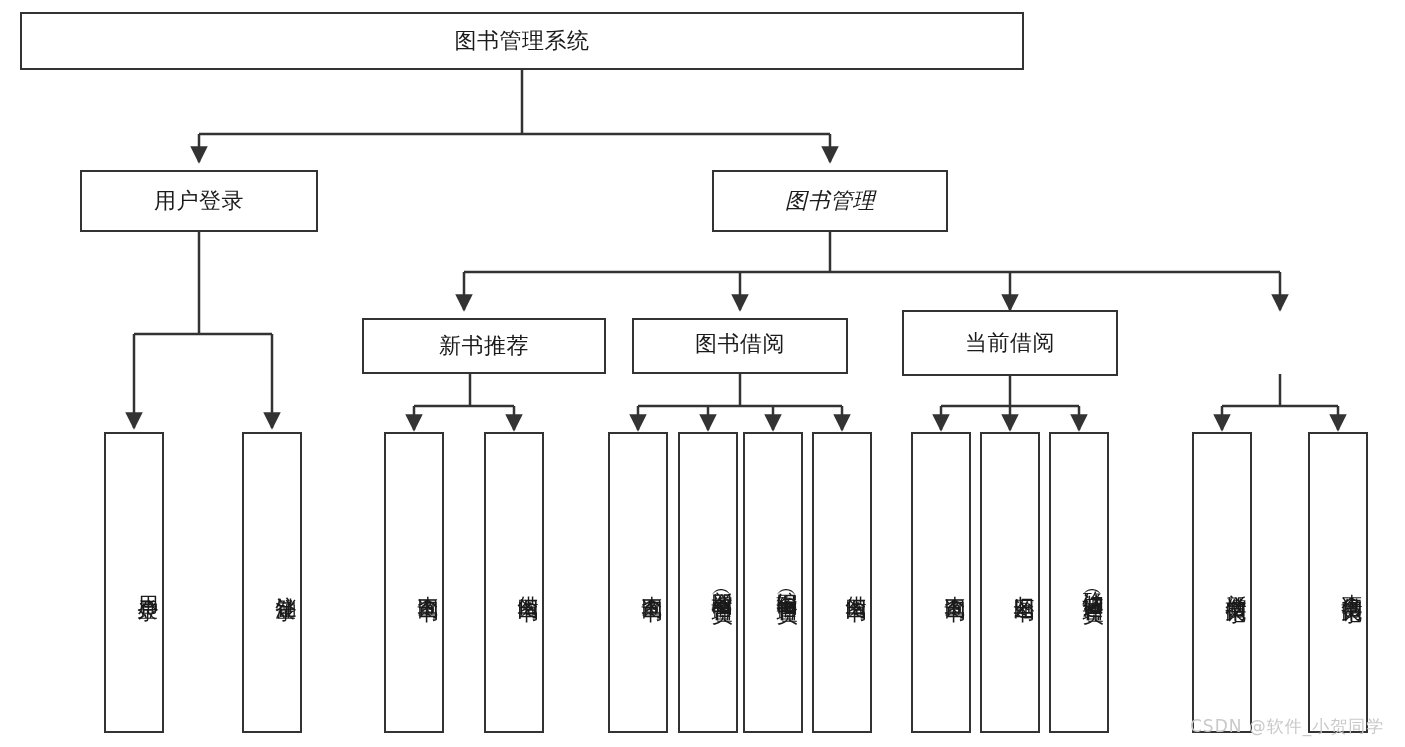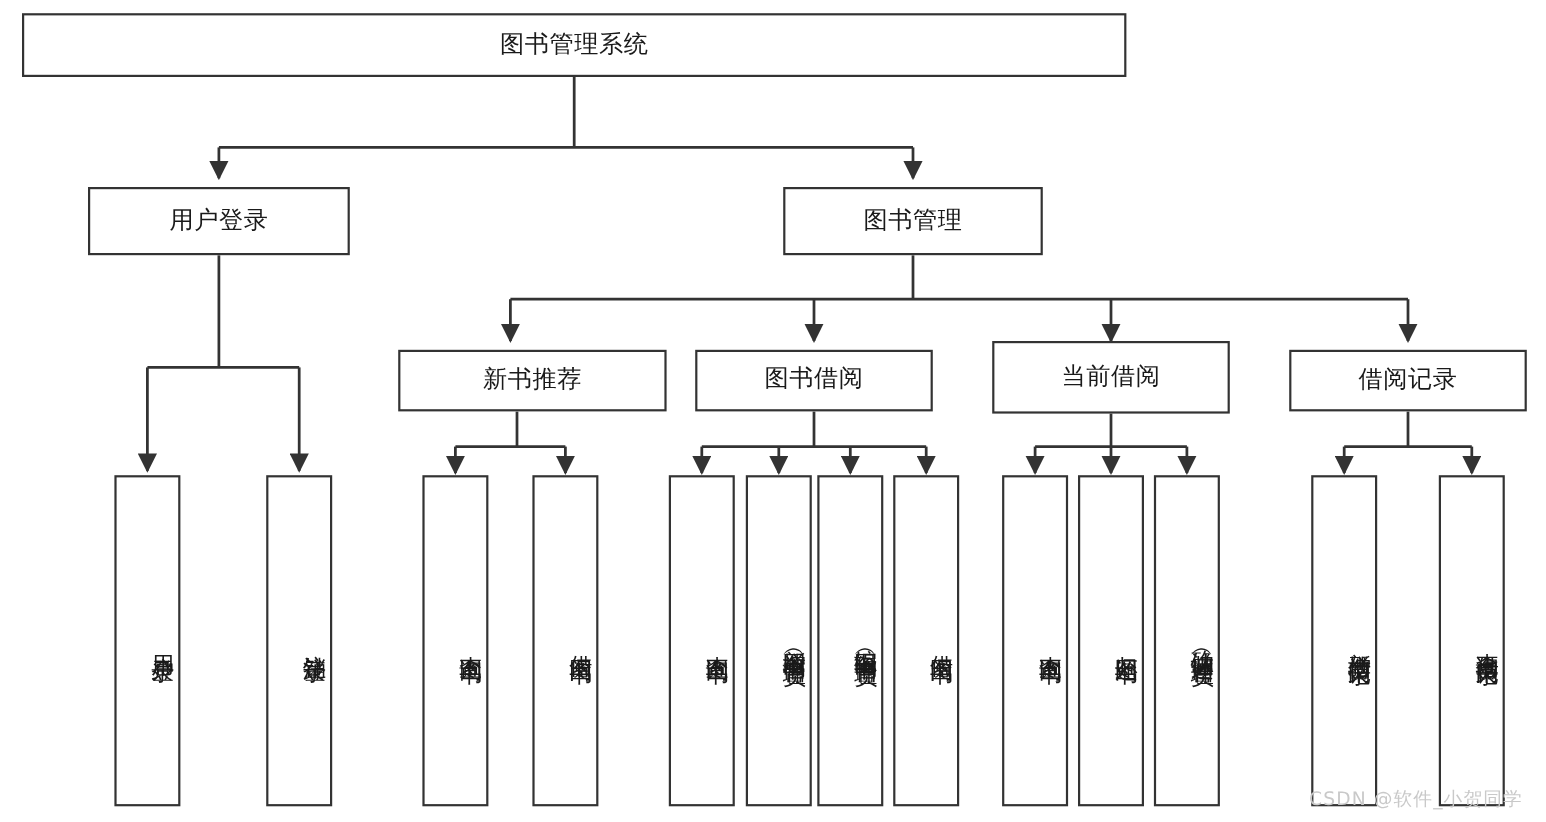--- a/index.html
+++ b/index.html
@@ -119,29 +119,28 @@
       <path d="M 1222 406 L 1338 406"></path>
       <path d="M 1222 406 L 1222 430" marker-end="url(#arrow)"></path>
       <path d="M 1338 406 L 1338 430" marker-end="url(#arrow)"></path>
     </g>
   </svg>
 
   <div class="node horiz" style="left:20px; top:12px; width:1004px; height:58px;">图书管理系统</div>
 
   <div class="node horiz" style="left:80px; top:170px; width:238px; height:62px;">用户登录</div>
 
-  <div class="node horiz" style="left:712px; top:170px; width:236px; height:62px;">图书管理</div>
+  <div class="node horiz" style="left:712px; top:170px; width:236px; height:62px;font-style:italic;">图书管理</div>
 
   <div class="node horiz" style="left:362px; top:318px; width:244px; height:56px;">新书推荐</div>
 
   <div class="node horiz" style="left:632px; top:318px; width:216px; height:56px;font-family:Liberation Mono, monospace;">图书借阅</div>
 
   <div class="node horiz" style="left:902px; top:310px; width:216px; height:66px;">当前借阅</div>
 
-  <div class="node horiz" style="left:1172px; top:318px; width:216px; height:56px;">借阅记录</div>
 
   <div class="node vert" style="left:104px; top:432px; width:60px; height:301px;">
     <span class="vtext">用户登录</span>
   </div>
 
   <div class="node vert" style="left:242px; top:432px; width:60px; height:301px;">
     <span class="vtext">注销登录</span>
   </div>
 
   <div class="node vert" style="left:384px; top:432px; width:60px; height:301px;">

